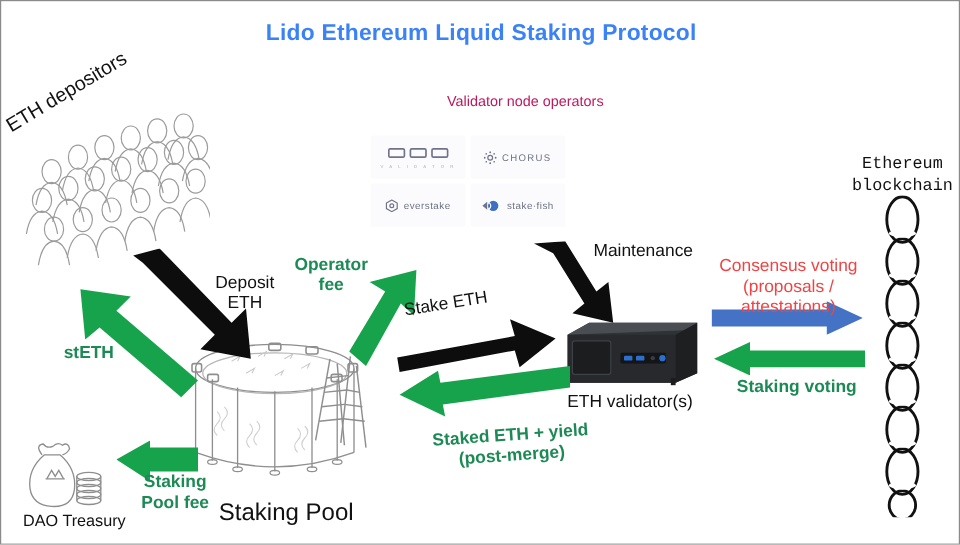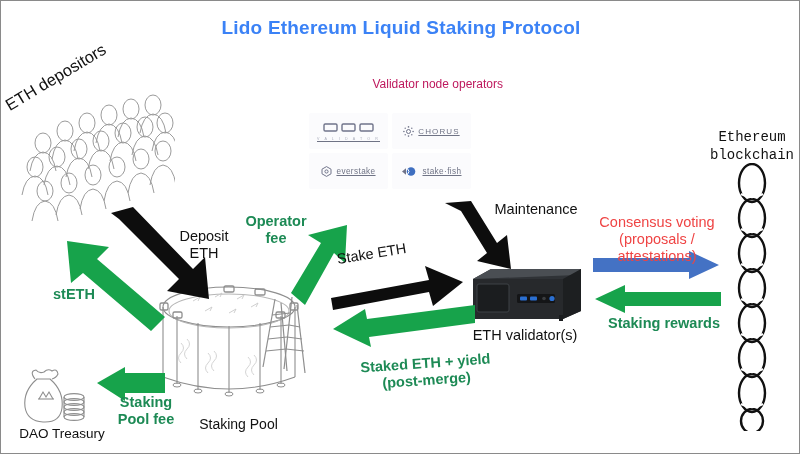--- a/index.html
+++ b/index.html
@@ -65,34 +65,33 @@
   .logo-cell {
     background: #fbfbfd;
     border-radius: 2px;
     display: flex;
     align-items: center;
     justify-content: center;
     gap: 4px;
     color: #6f7385;
     font-size: 8px;
     letter-spacing: .4px;
-    text-decoration: underline;
   }
   .logo-text { font-size: 8.2px; }
   .logo-text.caps { letter-spacing: 1.1px; font-size: 8px; }
   .logo-sub {
     font-size: 3.6px; letter-spacing: 2.1px; color: #a9adbb;
     display:block; text-align:center; margin-top:1px;
   }
 
   
   #pool { left: 152px; top: 280px; width: 165px; height: 130px; }
   #pool-label {
     left: 150px; top: 415px; width: 175px;
-    text-align: center; font-size: 14px;
+    text-align: center; font-size: 20px;
   }
 
   
   #validator { left: 466px; top: 262px; width: 116px; height: 62px; }
   #validator-label {
     left: 444px; top: 326px; width: 160px;
     text-align: center; font-size: 14.5px;
   }
 
   
@@ -397,21 +396,21 @@
     <polygon points="0,7 96,7 96,0 126,14 96,28 96,21 0,21" fill="#4472c4"></polygon>
   </svg>
   <div class="abs lbl blue" id="consensus-text">
     <div>Consensus voting</div>
     <div class="sm">(proposals / attestations)</div>
   </div>
 
   <svg class="abs arrow" style="left:594px; top:284px;" width="126" height="28" viewBox="0 0 126 28">
     <polygon points="126,7 30,7 30,0 0,14 30,28 30,21 126,21" fill="#17a34b"></polygon>
   </svg>
-  <div class="abs lbl green" id="staking-rewards-text">Staking rewards</div>
+  <div class="abs lbl green" id="staking-rewards-text">Staking voting</div>
 
   <svg class="abs arrow" style="left:96px; top:366px;" width="70" height="36" viewBox="0 0 70 36">
     <polygon points="68,6 28,6 28,0 0,16 28,34 28,26 68,26" fill="#17a34b"></polygon>
   </svg>
   <div class="abs lbl green" id="staking-pool-fee-text">
     <div>Staking</div>
     <div>Pool fee</div>
   </div>
 
 </div>

